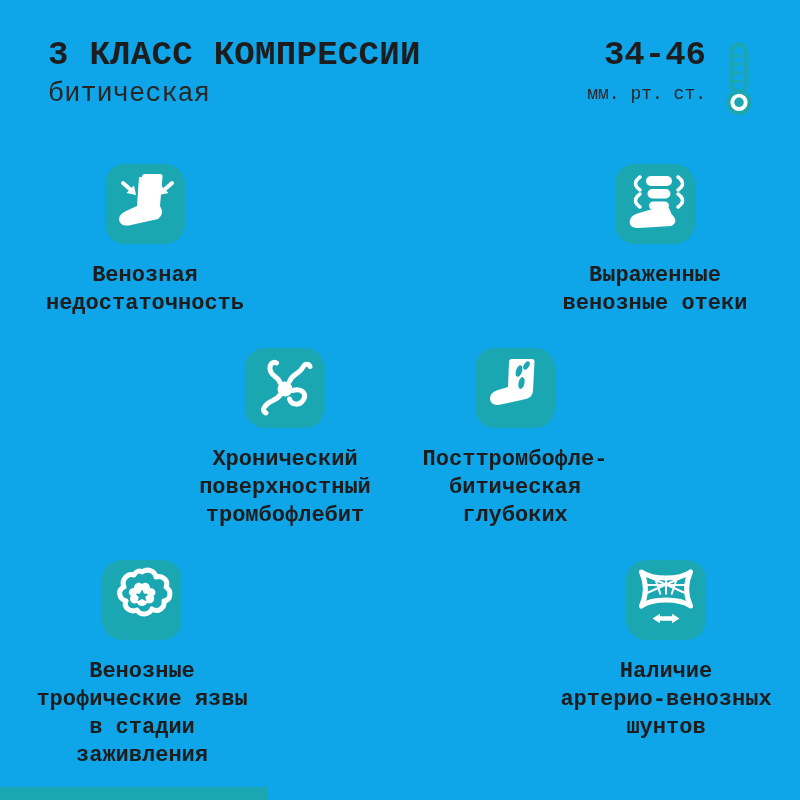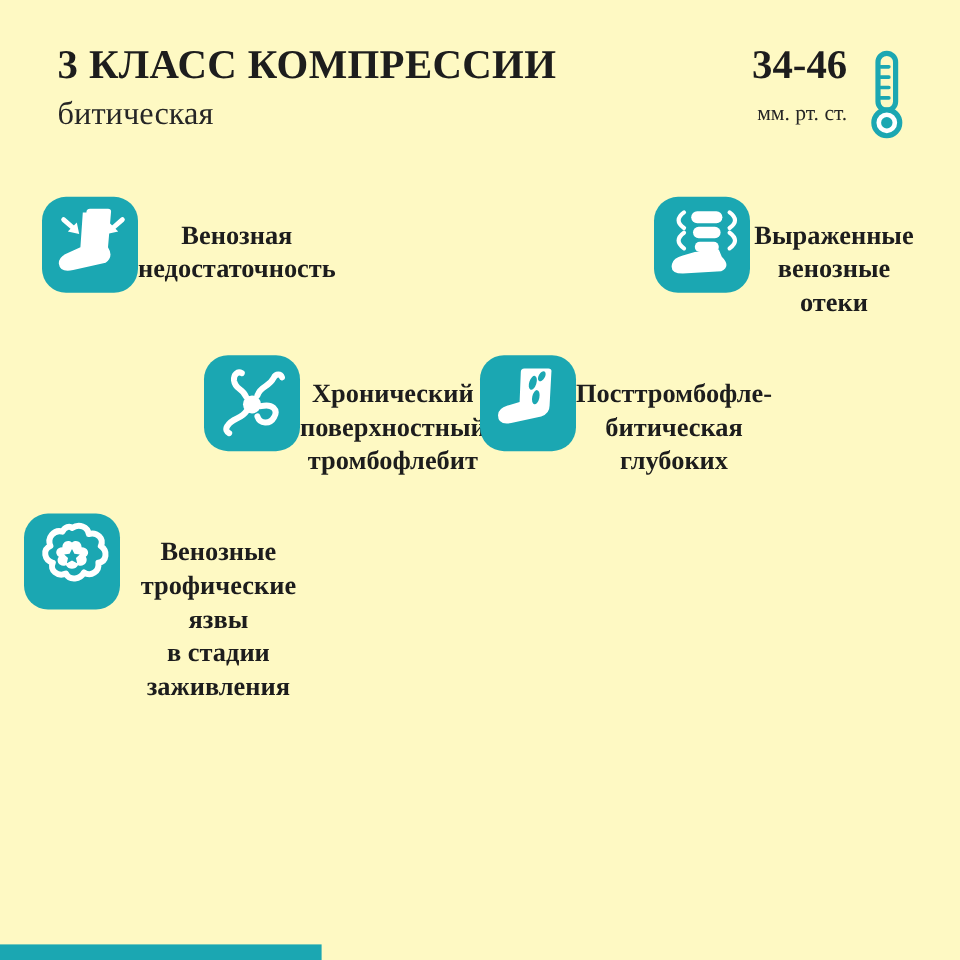--- a/index.html
+++ b/index.html
@@ -1,34 +1,34 @@
 <!DOCTYPE html>
 <html><head>
 <meta charset="utf-8">
 <style>
   html,body{margin:0;padding:0;background:#fff;}
   .page{
-    position:relative;width:800px;height:800px;background:#fef9c3;overflow:hidden;
-    font-family:Liberation Serif, serif;color:#1f1f1f;
+    position:relative;width:800px;height:800px;background:#0ea5e9;overflow:hidden;
+    font-family:Liberation Mono, monospace;color:#1f1f1f;
   }
   
   .header{display:flex;justify-content:space-between;align-items:flex-start;padding:34px 42px 0 48px;}
   .h-title{font-size:34px;font-weight:700;line-height:42px;letter-spacing:.3px;color:#1d1d1d;}
   .h-sub{font-size:27px;font-weight:400;line-height:36px;color:#262626;}
   .header-right{display:flex;align-items:flex-start;gap:14px;justify-content:space-between;}
   .h-nums{text-align:right;}
   .h-val{font-size:34px;font-weight:700;line-height:42px;color:#1d1d1d;}
   .h-unit{font-size:18px;font-weight:400;line-height:36px;color:#262626;}
   .therm{margin-top:2px;}
   
   .row{display:flex;}
   .row1{margin-top:42px;padding:0 35px;justify-content:space-between;}
   .row2{margin-top:30px;justify-content:center;}
   .row3{margin-top:30px;padding:0 12px 0 20px;justify-content:space-between;}
-  .item{display:flex;flex-direction:row;}
+  .item{display:flex;flex-direction:column;align-items:center;}
   .row1 .item{width:220px;}
   .row2 .item{width:230px;}
   .row3 .item{width:244px;}
   .tile{
     width:80px;height:80px;border-radius:20px;background:#1ba7b2;
     display:flex;align-items:center;justify-content:center;flex:0 0 auto;
   }
   .label{
     margin-top:18px;font-size:22px;line-height:28px;font-weight:600;
     text-align:center;white-space:pre-line;color:#1d1d1d;
@@ -140,18 +140,34 @@
           <path d="M40 12 C46 8 53 11 54 17 C61 15 67 21 64 27 C70 31 69 40 62 41 C63 48 56 53 50 49 C47 55 38 56 35 50 C28 53 21 47 24 41 C17 39 15 30 22 27 C19 20 25 13 32 15 C34 11 38 10 40 12 Z" stroke="#fff" stroke-width="5" fill="none" stroke-linejoin="round"></path>
           <path d="M40 24 C44 21 48 24 48 28 C53 28 55.5 33 51.5 36 C54 40 50 45 45 43 C43 47 37 47 35 43 C30 45 26 40 29 36 C25 33 27 28 32 28 C32 24 36 21 40 24 Z" fill="#fff"></path>
           <polygon points="40,29.5 42,33.5 46.5,34 43.3,37 44.3,41.3 40,39 35.7,41.3 36.7,37 33.5,34 38,33.5" fill="#1ba7b2"></polygon>
         </svg>
       </div>
       <div class="label">Венозные
 трофические язвы
 в стадии заживления</div>
     </div>
 
+    <div class="item">
+      <div class="tile">
+        <svg width="80" height="80" viewBox="0 0 80 80">
+          <path d="M15.5 12 C27 20 53 20 64.5 12 C59 24 59 34 64.5 46 C53 38 27 38 15.5 46 C21 34 21 24 15.5 12 Z" stroke="#fff" stroke-width="5" fill="none" stroke-linejoin="round"></path>
+          <g stroke="#fff" stroke-width="2" fill="none">
+            <path d="M21 16 L59 33 M59 16 L21 33 M19.5 25 L60.5 25 M29 18 L34.5 34.5 M51 18 L45.5 34.5 M40 19.5 L40 34.5"></path>
+          </g>
+          <line x1="32" y1="58.5" x2="48" y2="58.5" stroke="#fff" stroke-width="4.5"></line>
+          <polygon points="26.5,58.5 34,53.8 34,63.2" fill="#fff"></polygon>
+          <polygon points="53.5,58.5 46,53.8 46,63.2" fill="#fff"></polygon>
+        </svg>
+      </div>
+      <div class="label">Наличие
+артерио-венозных
+шунтов</div>
+    </div>
 
 
   </div>
 
   <div class="footer-bar"></div>
 </div>
 
 </body></html>

